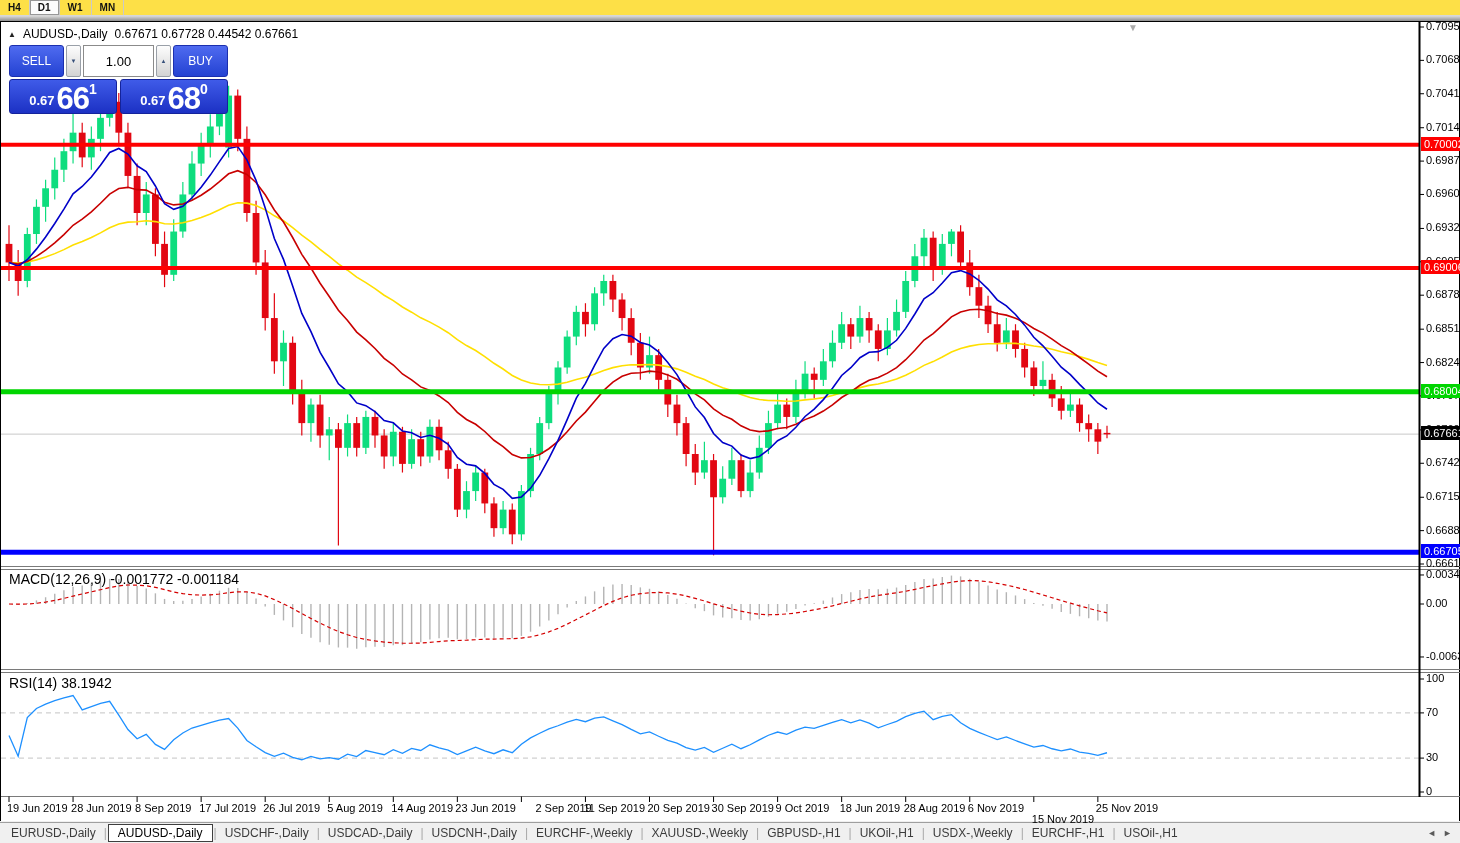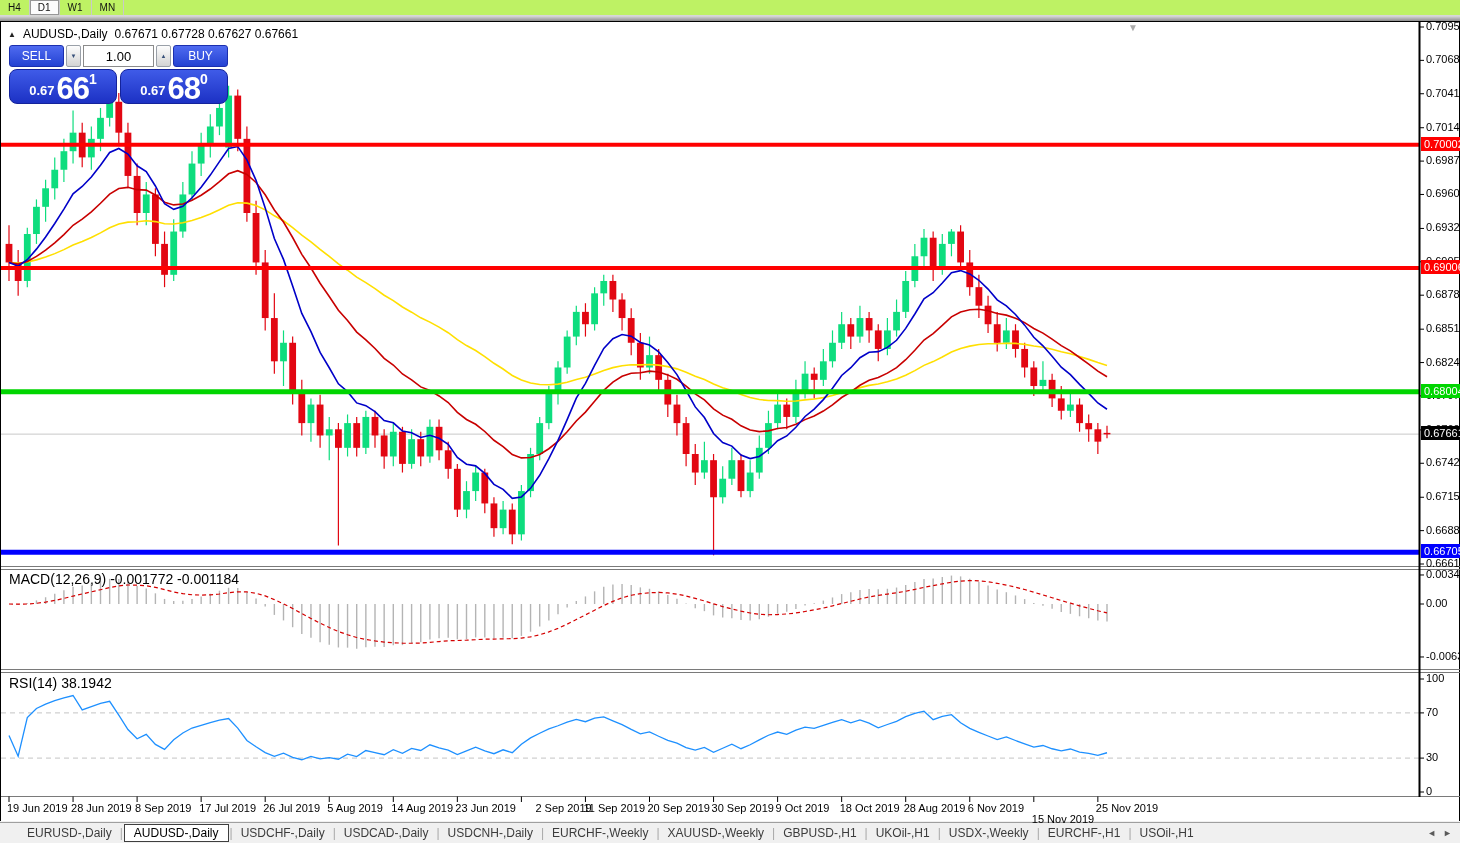--- a/index.html
+++ b/index.html
@@ -1,59 +1,59 @@
 <!DOCTYPE html>
 <html><head>
 <meta charset="utf-8">
 <style>
   html,body{margin:0;padding:0;width:1460px;height:843px;overflow:hidden;
     font-family:"Liberation Sans",sans-serif;background:#f0f0f0;}
   
-  #toolbar{position:absolute;top:0;left:0;width:1460px;height:15px;background:#bef264;
-    display:flex;align-items:stretch;border-bottom:1px solid #d7d7d7;}
+  #toolbar{position:absolute;top:0;left:0;width:1460px;height:15px;background:#fde047;
+    display:flex;align-items:stretch;border-bottom:1px solid #d7d7d7;font-weight:bold;}
   .tf-btn{font-size:10px;padding:0 8px;display:flex;align-items:center;color:#111;
     border-right:1px solid #c9c9c9;cursor:default;}
   .tf-btn.active{background:#fcfcfc;box-shadow:inset 0 0 0 1px #979797;}
   #divider{position:absolute;top:16px;left:0;width:1460px;height:5px;
     background:linear-gradient(#d9d9d9,#8d8d8d);}
   
   #chart-window{position:absolute;top:21px;left:0;width:1460px;height:800px;background:#fff;
     border-top:1px solid #000;border-left:1px solid #000;border-right:1px solid #000;box-sizing:border-box;}
   #cv{position:absolute;top:0;left:0;}
   #title-row{position:absolute;top:5px;left:7px;display:flex;align-items:center;gap:7px;
     font-size:12px;color:#000;z-index:5;}
   #collapse{font-size:8px;color:#222;}
   
   #trade-panel{position:absolute;top:23px;left:8px;width:219px;z-index:6;}
-  #tp-row1{display:flex;height:22px;gap:2px;}
+  #tp-row1{display:flex;height:32px;gap:2px;}
   .tp-btn{flex:0 0 55px;background:linear-gradient(#4f6bf0,#2442d2);border:1px solid #1b2fae;
     border-radius:3px;color:#fff;font-size:12px;display:flex;align-items:center;justify-content:center;box-sizing:border-box;}
   .spin{flex:0 0 15px;background:linear-gradient(#fdfdfd,#d4d4d4);border:1px solid #9aa0a8;
     border-radius:2px;font-size:6px;color:#37507a;display:flex;align-items:center;justify-content:center;box-sizing:border-box;}
   #vol{flex:1;border:1px solid #8b8b8b;font-size:13px;text-align:center;min-width:0;
     font-family:"Liberation Sans",sans-serif;color:#000;box-sizing:border-box;}
   #tp-row2{display:flex;gap:3px;margin-top:2px;}
   .quote-box{flex:1;height:35px;background:linear-gradient(#3f5be8,#1c31c4);border:1px solid #14239b;
-    border-radius:8px;color:#fff;display:flex;align-items:flex-end;justify-content:center;padding-bottom:2px;box-sizing:border-box;}
+    border-radius:3px;color:#fff;display:flex;align-items:flex-end;justify-content:center;padding-bottom:2px;box-sizing:border-box;}
   .q-small{font-size:13px;font-weight:bold;margin:0 2px 3px 0;}
   .q-big{font-size:31px;font-weight:bold;line-height:25px;letter-spacing:-1px;}
   .q-sup{font-size:14px;font-weight:bold;align-self:flex-start;margin-top:1px;}
   
   .tick-label,.scale-label{position:absolute;left:1425px;font-size:11px;line-height:13px;color:#000;white-space:nowrap;z-index:2;}
   .axis-box{position:absolute;left:1420px;font-size:11px;line-height:14px;color:#fff;padding:0 3px;
     white-space:nowrap;z-index:3;}
   .date-label{position:absolute;top:780px;font-size:11px;color:#000;white-space:nowrap;z-index:2;}
   .ind-label{position:absolute;left:8px;font-size:14px;color:#000;z-index:4;}
   #macd-label{top:549px;}
   #rsi-label{top:653px;}
   #shift-marker{position:absolute;top:0px;left:1127px;font-size:10px;color:#ababab;z-index:4;}
   
   #tab-bar{position:absolute;top:822px;left:0;width:1460px;height:21px;background:#f0f0f0;
     border-top:1px solid #9f9f9f;display:flex;align-items:center;font-size:12px;color:#3c3c3c;
-    padding-left:20px;box-sizing:border-box;}
+    padding-left:4px;box-sizing:border-box;}
   .tab{padding:1px 7px;white-space:nowrap;cursor:default;}
   .tab.active{background:#fff;border:1px solid #3e3e3e;color:#000;padding:1px 9px;}
   .tab-sep{color:#a8a8a8;padding:0 1px;}
   #tab-arrows{margin-left:auto;margin-right:8px;color:#5a5a5a;font-size:9px;display:flex;gap:7px;}
 </style>
 </head>
 <body>
 
 <div id="toolbar">
     <div class="tf-btn">H4</div>
@@ -486,21 +486,21 @@
       <line x1="840.65" y1="774.5" x2="840.65" y2="780" stroke="#000" stroke-width="1"></line>
       <line x1="904.7" y1="774.5" x2="904.7" y2="780" stroke="#000" stroke-width="1"></line>
       <line x1="968.75" y1="774.5" x2="968.75" y2="780" stroke="#000" stroke-width="1"></line>
       <line x1="1032.8" y1="774.5" x2="1032.8" y2="780" stroke="#000" stroke-width="1"></line>
       <line x1="1096.85" y1="774.5" x2="1096.85" y2="780" stroke="#000" stroke-width="1"></line>
     </svg>
 
   <div id="title-row">
     <span id="collapse">▲</span>
     <span>AUDUSD-,Daily</span>
-    <span>0.67671 0.67728 0.67627 0.67661</span>
+    <span>0.67671 0.67728 0.44542 0.67661</span>
   </div>
 
   <div id="trade-panel">
     <div id="tp-row1">
       <div class="tp-btn">SELL</div>
       <div class="spin">
         <span>▼</span>
       </div>
       <input id="vol" readonly="" value="1.00" style="">
       <div class="spin">
@@ -571,21 +571,21 @@
       <div class="date-label" style="left: 198.15px;">17 Jul 2019</div>
       <div class="date-label" style="left: 262.2px;">26 Jul 2019</div>
       <div class="date-label" style="left: 326.25px;">5 Aug 2019</div>
       <div class="date-label" style="left: 390.3px;">14 Aug 2019</div>
       <div class="date-label" style="left: 454.35px;">23 Jun 2019</div>
       <div class="date-label" style="left: 518.4px; margin-left: 16px;">2 Sep 2019</div>
       <div class="date-label" style="left: 582.45px;">11 Sep 2019</div>
       <div class="date-label" style="left: 646.5px;">20 Sep 2019</div>
       <div class="date-label" style="left: 710.55px;">30 Sep 2019</div>
       <div class="date-label" style="left: 774.6px;">9 Oct 2019</div>
-      <div class="date-label" style="left: 838.65px;">18 Oct 2019</div>
+      <div class="date-label" style="left: 838.65px;">18 Jun 2019</div>
       <div class="date-label" style="left: 902.7px;">28 Aug 2019</div>
       <div class="date-label" style="left: 966.75px;">6 Nov 2019</div>
       <div class="date-label" style="left: 1030.8px; margin-top: 11px;">15 Nov 2019</div>
       <div class="date-label" style="left: 1094.85px;">25 Nov 2019</div>
     </div>
 </div>
 
 <div id="tab-bar">
   <span id="tabs-holder" style="display:flex;align-items:center;">
       <span class="tab">EURUSD-,Daily</span>

